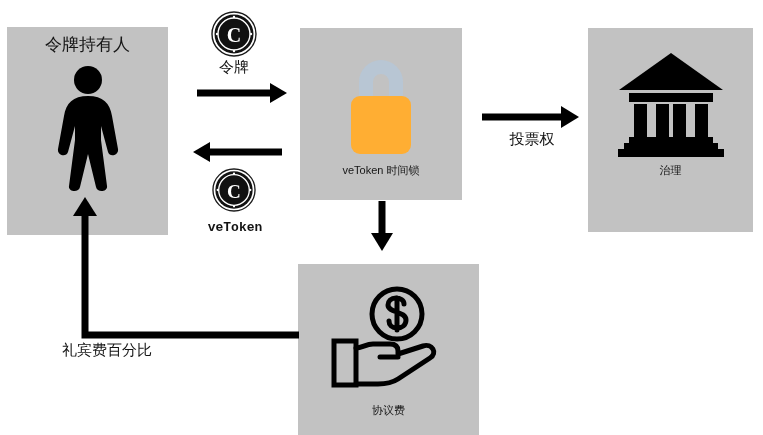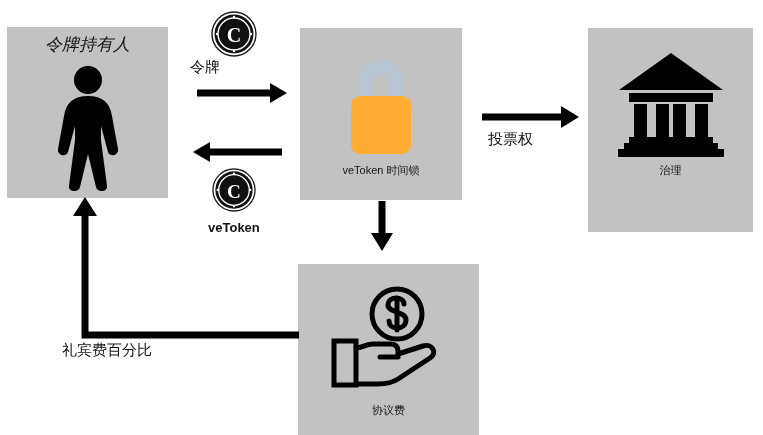--- a/index.html
+++ b/index.html
@@ -42,21 +42,21 @@
     right: 0;
     display: flex;
     justify-content: center;
     align-items: center;
   }
   .edge-label {
     position: absolute;
     color: #131313;
     font-size: 15px;
     white-space: nowrap;
-    text-align: left;
+    text-align: center;
   }
   .edge-label.bold {
     font-weight: bold;
     font-size: 13px;
   }
   svg.overlay {
     position: absolute;
     left: 0;
     top: 0;
     width: 763px;
@@ -65,21 +65,21 @@
   }
   .coin-wrap {
     position: absolute;
   }
 </style>
 </head>
 <body>
 
 <div id="canvas">
 
-  <div class="node-box" style="left:7px; top:27px; width:161px; height:171px;font-style:italic;">
+  <div class="node-box" style="left:7px; top:27px; width:161px; height:208px;">
     <div class="node-label node-title-top">令牌持有人</div>
     <div class="icon-wrap" style="top:36px; height:130px;">
       <svg width="82" height="128" viewBox="0 0 82 128">
         <circle cx="41" cy="16" r="14" fill="#000"></circle>
         <path d="M41 32 C26 32 19 39 17 52 L11 85 C10 91 19 94 21 88 L28 62 L28 76 L22 122 C21 128 32 129 33 123 L41 90 L49 123 C50 129 61 128 60 122 L54 76 L54 62 L61 88 C63 94 72 91 71 85 L65 52 C63 39 56 32 41 32 Z" fill="#000"></path>
       </svg>
     </div>
   </div>
 
   <div class="node-box" style="left:300px; top:28px; width:162px; height:172px;">
@@ -143,21 +143,21 @@
       <circle cx="23" cy="23" r="19.5" fill="#111"></circle>
       <circle cx="23" cy="23" r="16" fill="none" stroke="#fff" stroke-width="1.4"></circle>
       <circle cx="23" cy="23" r="13" fill="#111"></circle>
       <text x="23" y="31" font-family="'Liberation Serif', serif" font-size="20" font-weight="bold" fill="#fff" text-anchor="middle">C</text>
       <circle cx="23" cy="6" r="1.2" fill="#fff"></circle>
       <circle cx="23" cy="40" r="1.2" fill="#fff"></circle>
       <circle cx="6" cy="23" r="1.2" fill="#fff"></circle>
       <circle cx="40" cy="23" r="1.2" fill="#fff"></circle>
     </svg>
   </div>
-  <div class="edge-label bold" style="left:208px; top:220px; width:90px;">veToken</div>
+  <div class="edge-label bold" style="left:190px; top:220px; width:90px;font-family:Liberation Mono, monospace;">veToken</div>
 
   <div class="edge-label" style="left:488px; top:130px; width:88px;">投票权</div>
 
   <div class="edge-label" style="left:62px; top:341px; width:130px; text-align:left;">礼宾费百分比</div>
 
   <svg class="overlay">
 
     <g>
       <line x1="197" y1="93" x2="272" y2="93" stroke="#000" stroke-width="7"></line>
       <polygon points="270,83 287,93 270,103" fill="#000"></polygon>

